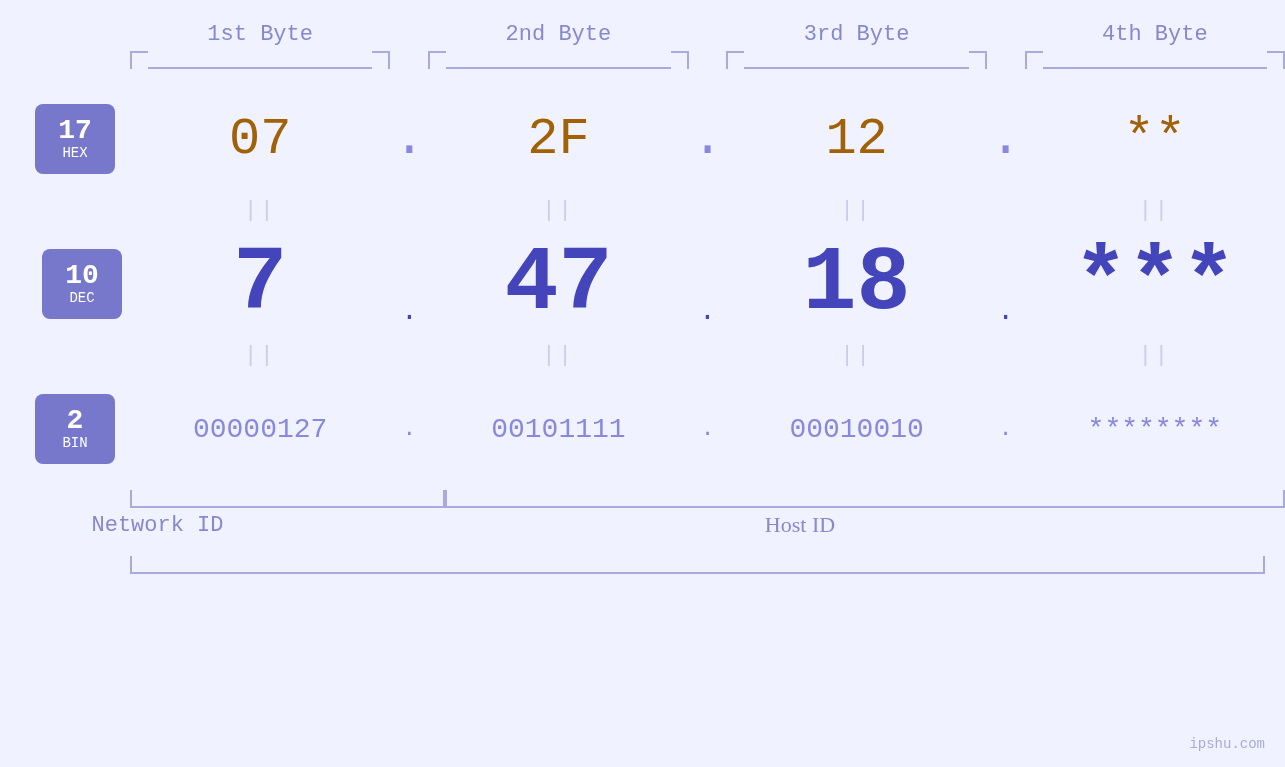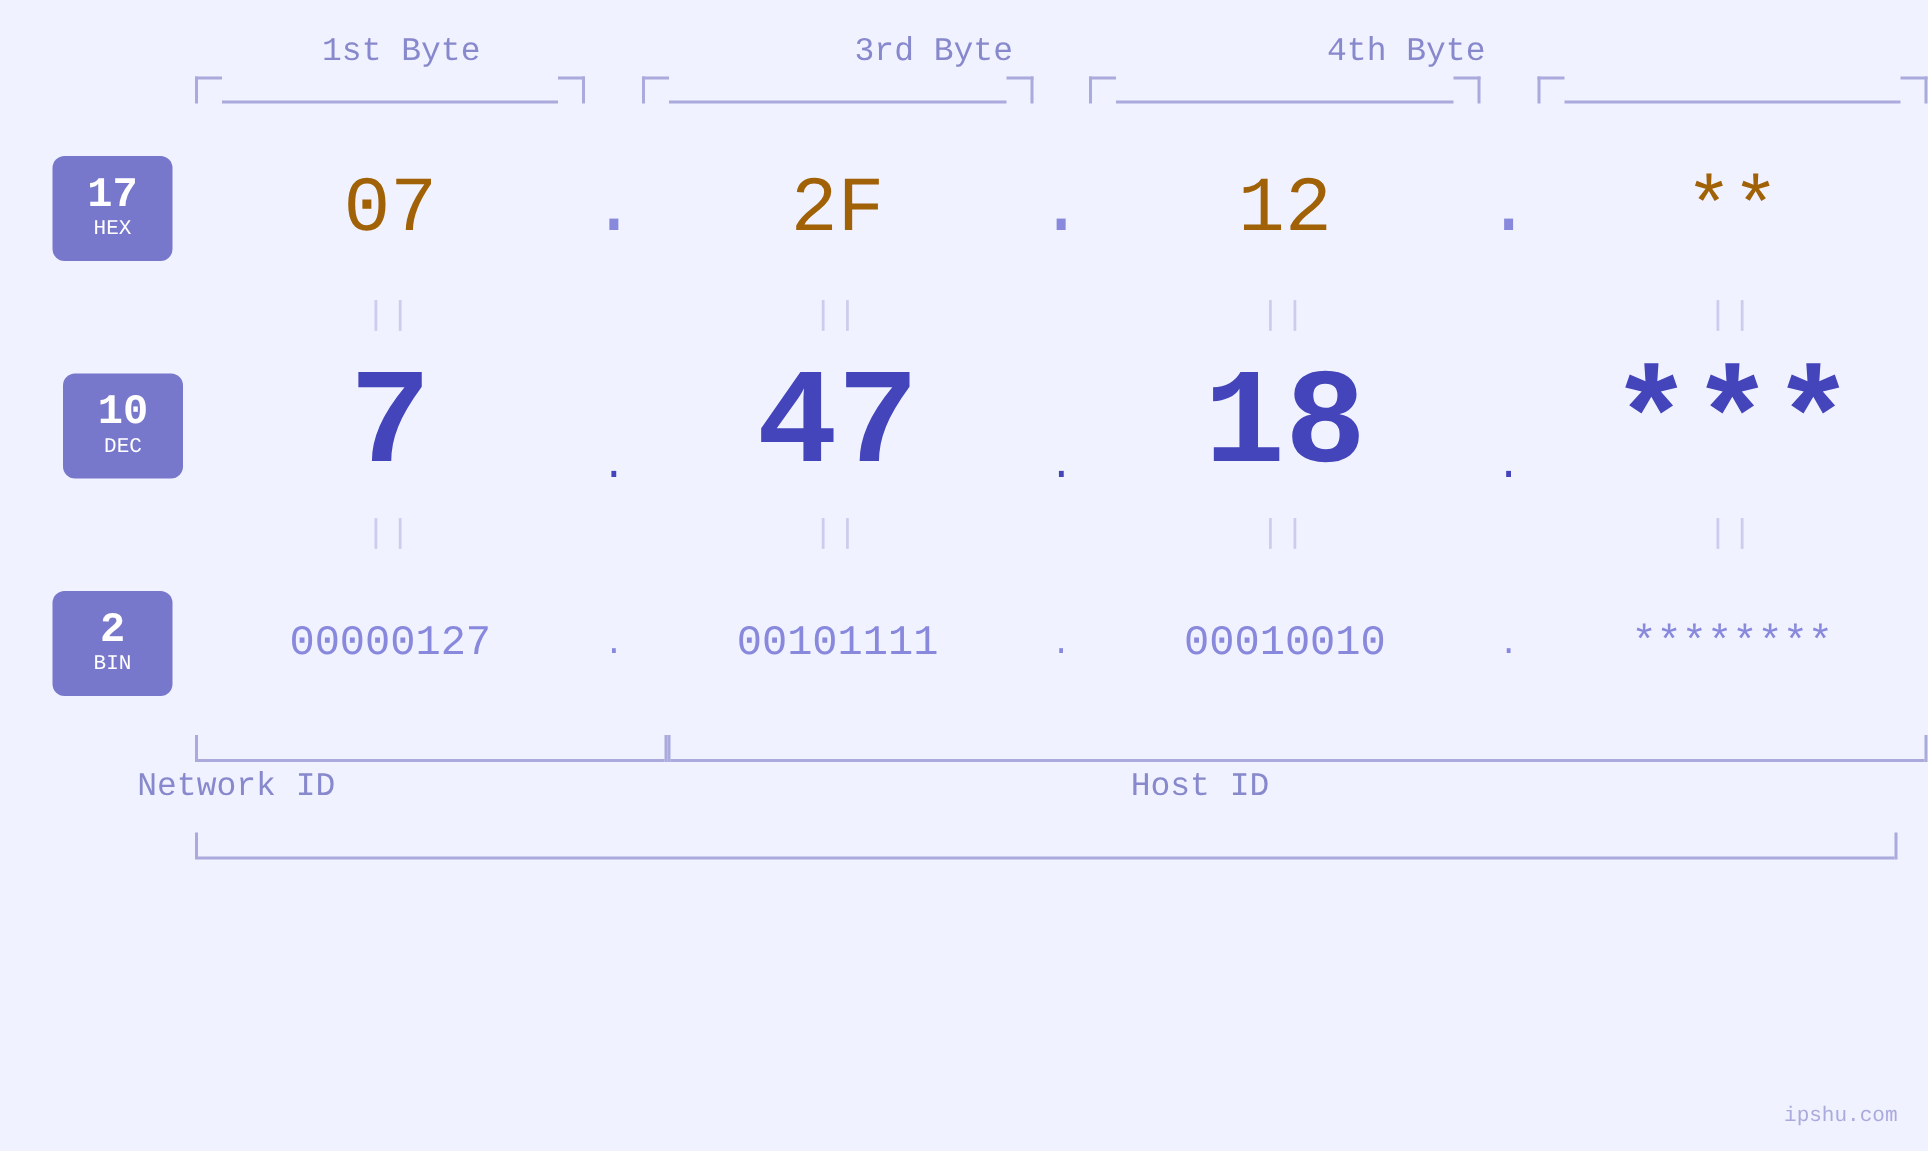--- a/index.html
+++ b/index.html
@@ -92,20 +92,23 @@
 </head>
 <body>
 
 <div class="container">
 
   <div class="row-wrapper" style="padding-top:22px; padding-left:130px;">
     <div class="cell275">
       <span style="color:#8888cc; font-size:22px; font-family:'Courier New',monospace;">1st Byte</span>
     </div>
     <div class="dot-spacer"></div>
+    <div class="cell275">
+      <span style="color:#8888cc; font-size:22px; font-family:'Courier New',monospace;">2nd Byte</span>
+    </div>
     <div class="dot-spacer"></div>
     <div class="cell275">
       <span style="color:#8888cc; font-size:22px; font-family:'Courier New',monospace;">3rd Byte</span>
     </div>
     <div class="dot-spacer"></div>
     <div class="cell275">
       <span style="color:#8888cc; font-size:22px; font-family:'Courier New',monospace;">4th Byte</span>
     </div>
   </div>
 
@@ -278,21 +281,21 @@
         <div style="width:2px;height:18px;background:#aaaadd;"></div>
       </div>
     </div>
   </div>
 
   <div class="row-wrapper" style="margin-top:4px;">
     <div style="width:315px; text-align:center;">
       <span style="color:#8888cc;font-size:22px;font-family:'Courier New',monospace;">Network ID</span>
     </div>
     <div style="flex:1; text-align:center;">
-      <span style="color:#8888cc;font-size:22px;font-family:Liberation Mono, monospace;">Host ID</span>
+      <span style="color:#8888cc;font-size:22px;font-family:Liberation Serif, serif;">Host ID</span>
     </div>
   </div>
 
   <div style="width:100%; padding-left:130px; padding-right:20px; margin-top:18px;">
     <div style="position:relative;">
       <div style="display:flex;align-items:flex-start;">
         <div style="width:2px;height:18px;background:#aaaadd;"></div>
         <div style="flex:1;height:2px;background:#aaaadd;margin-top:16px;"></div>
         <div style="width:2px;height:18px;background:#aaaadd;"></div>
       </div>

